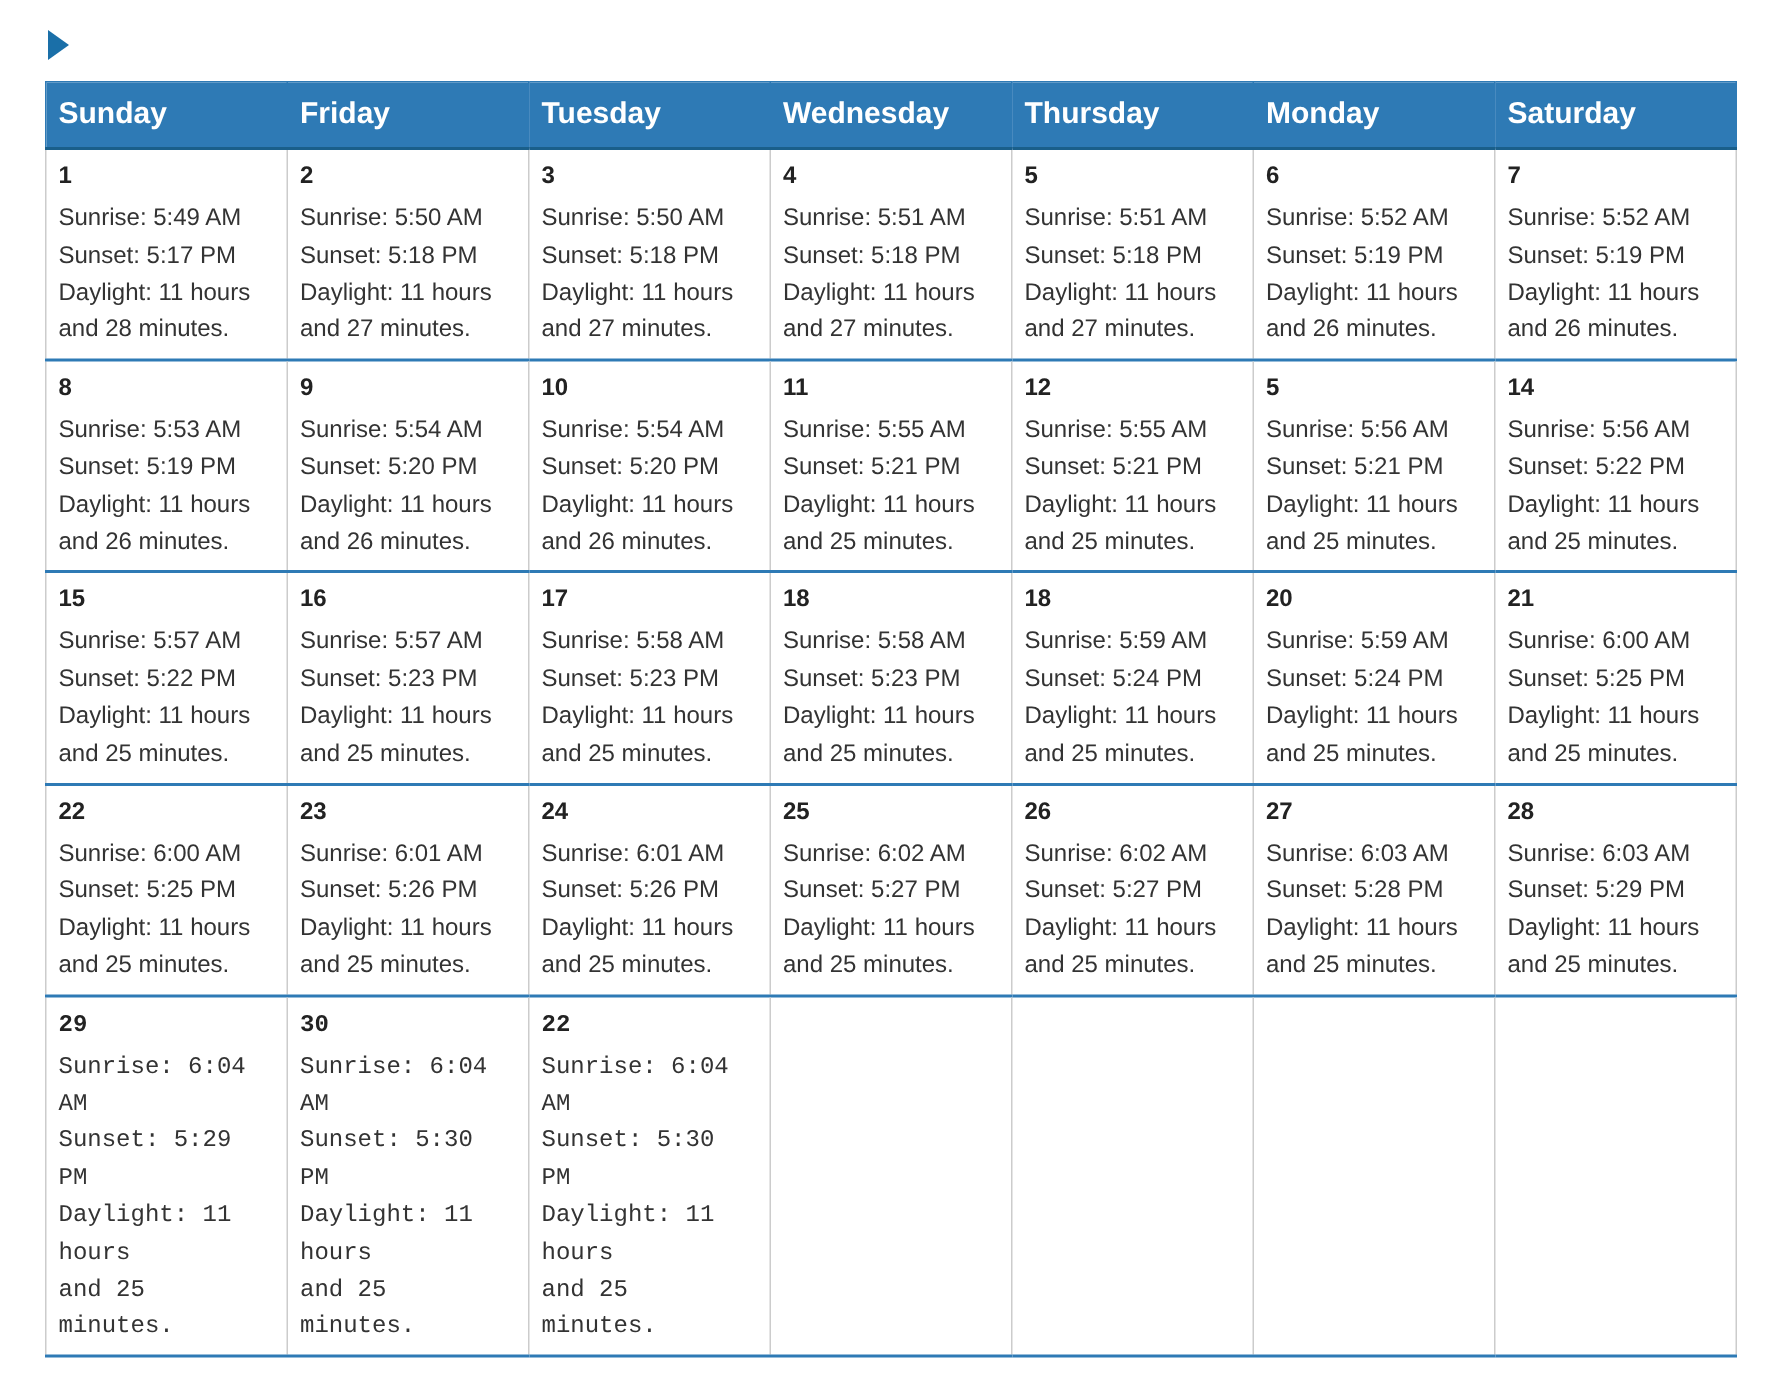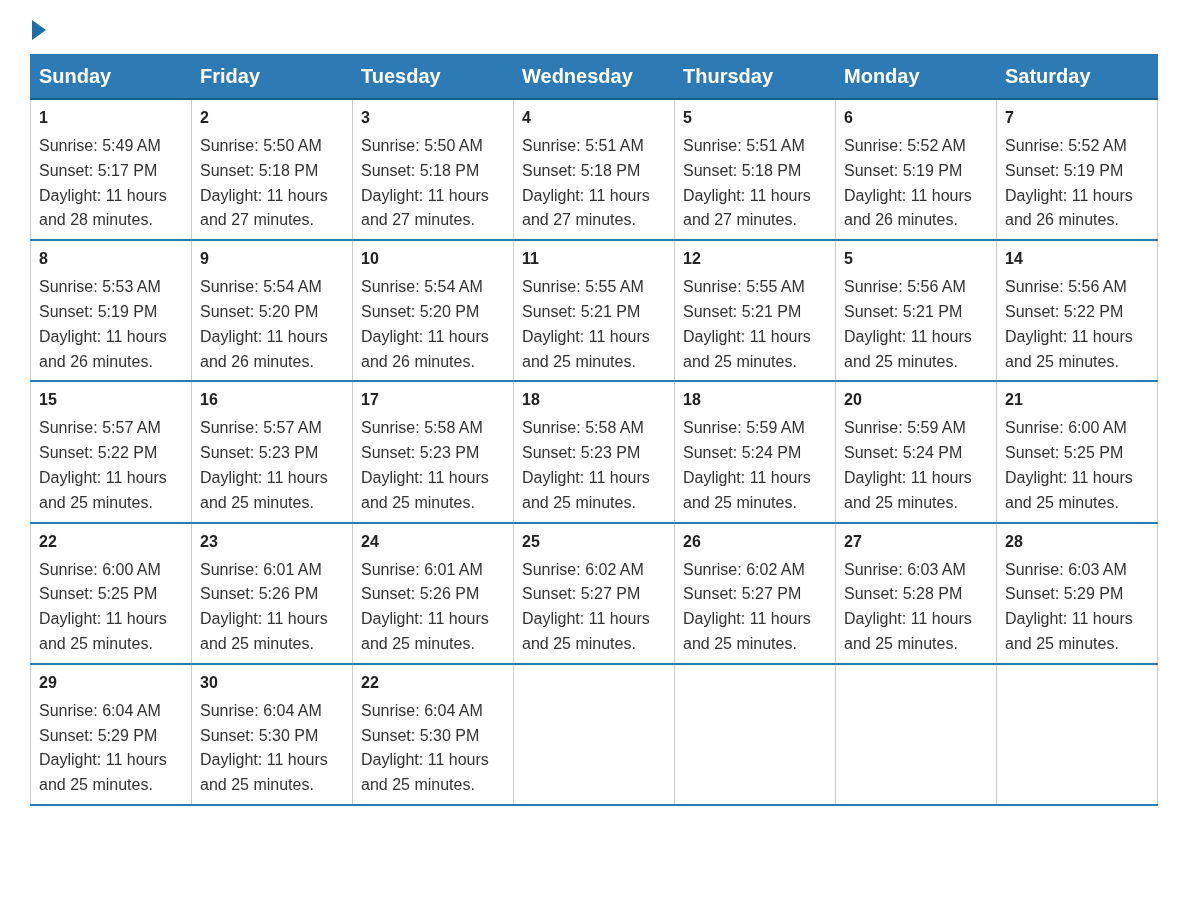--- a/index.html
+++ b/index.html
@@ -74,20 +74,21 @@
       padding: 6px 8px;
       border: 1px solid #ccc;
       width: 14.28%;
       min-height: 100px;
       font-size: 13px;
       color: #333;
       line-height: 1.5;
     }
     .calendar tr:last-child td {
       border-bottom: 2px solid #2e7ab5;
+      font-family: Liberation Mono, monospace;
     }
     .calendar thead tr th {
       border-bottom: 2px solid #1a5f8a;
     }
     .day-num {
       font-size: 16px;
       font-weight: bold;
       color: #222;
       display: block;
       margin-bottom: 4px;

